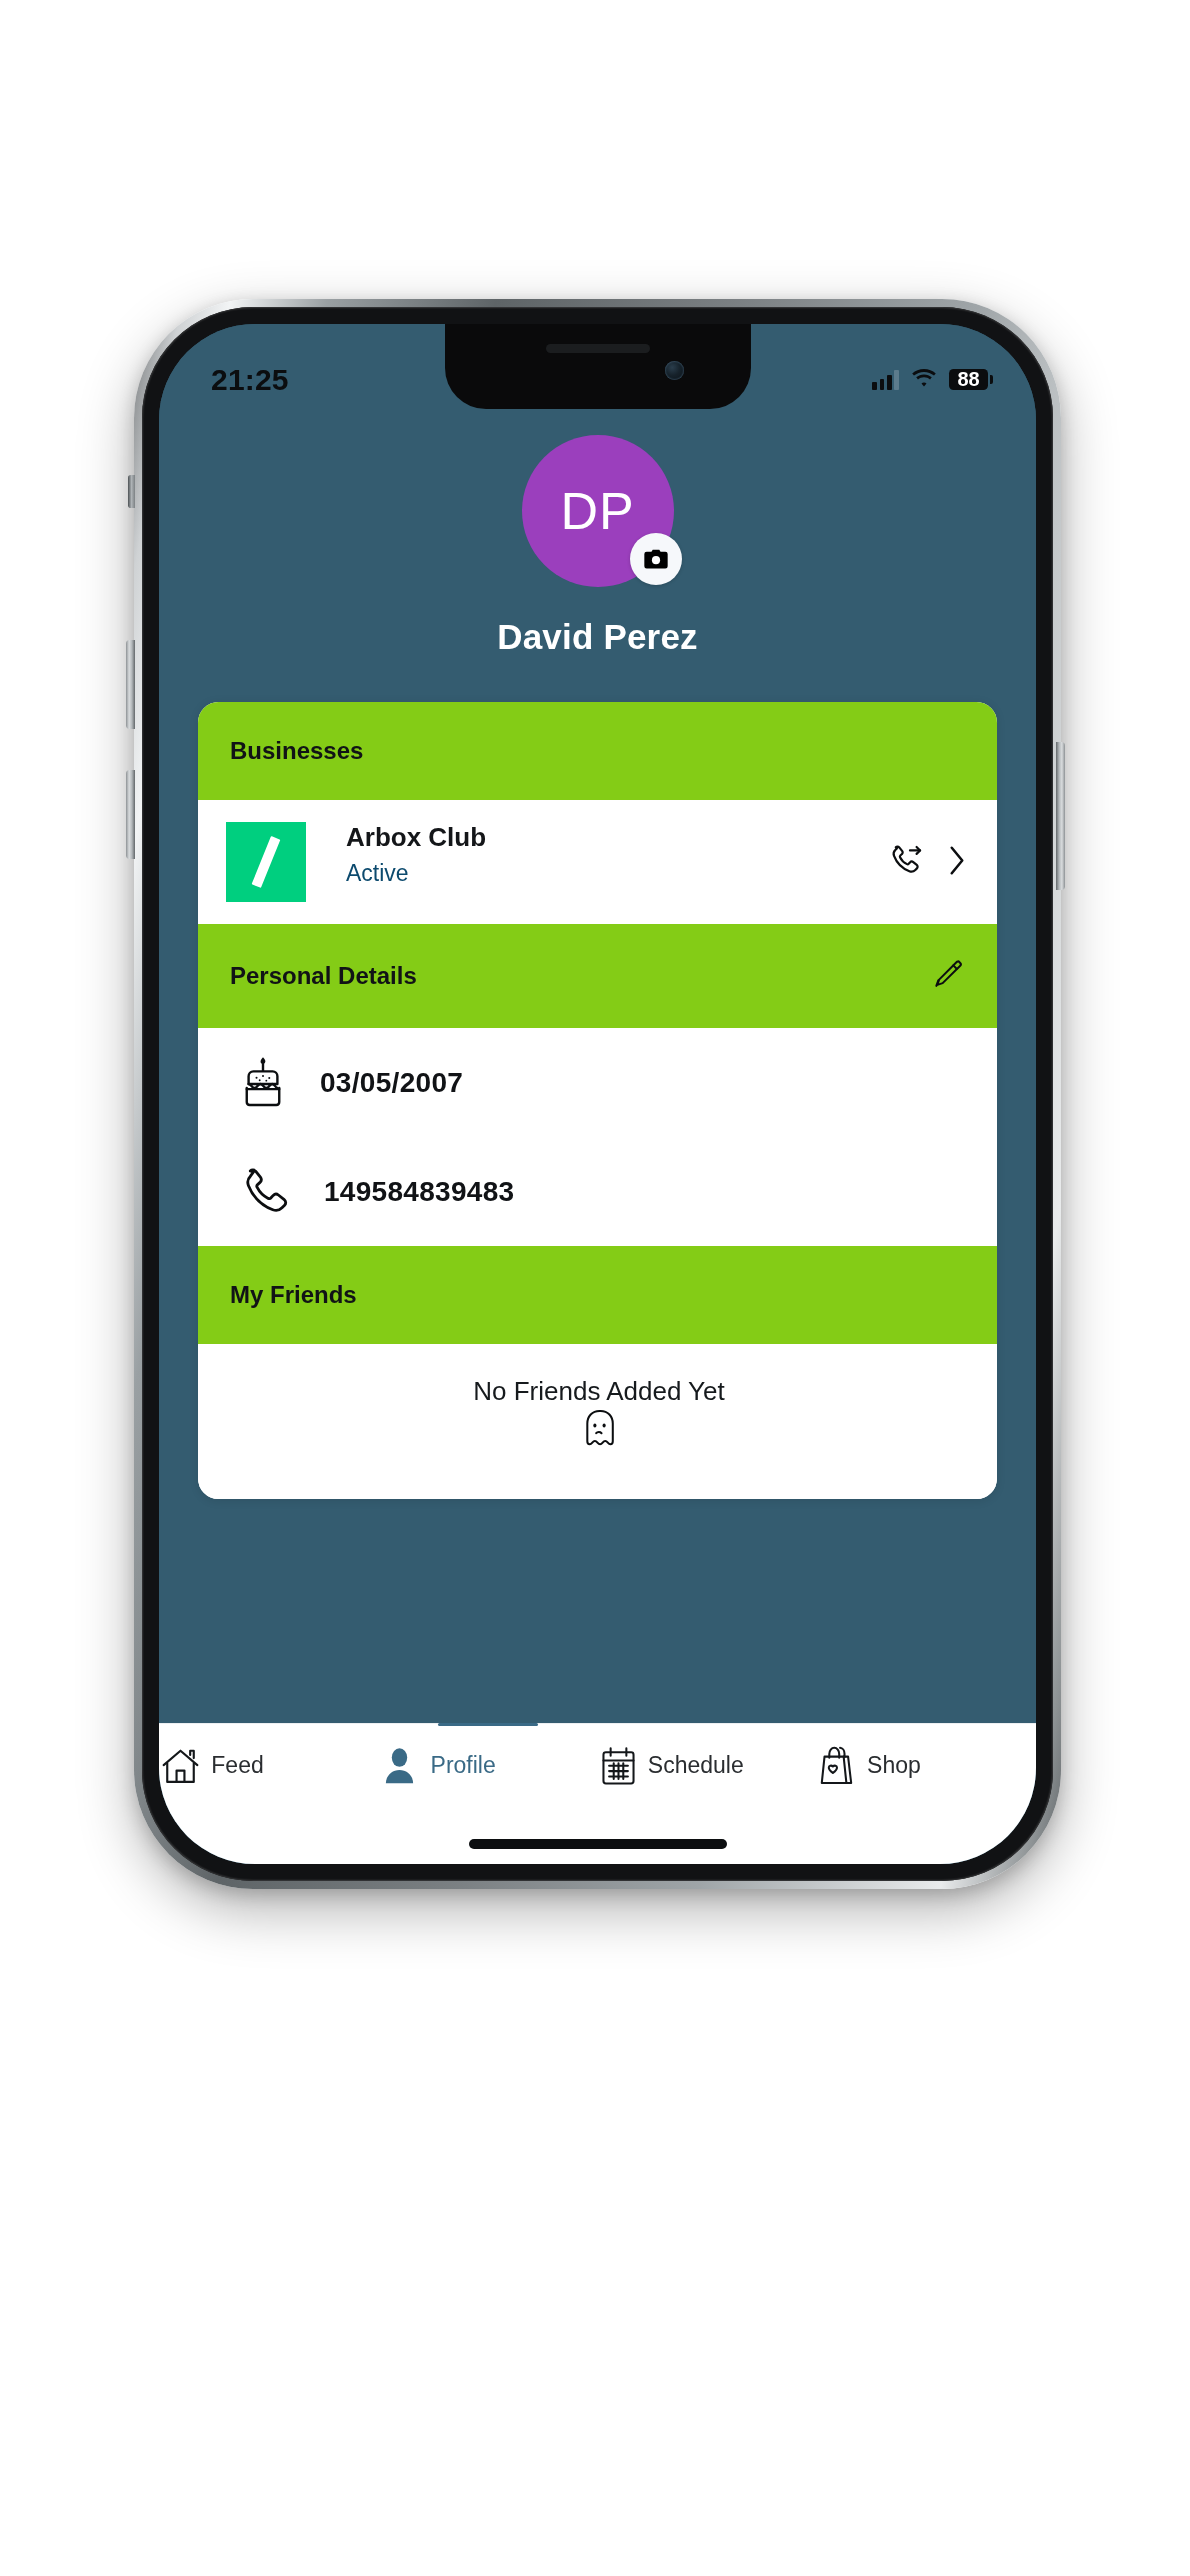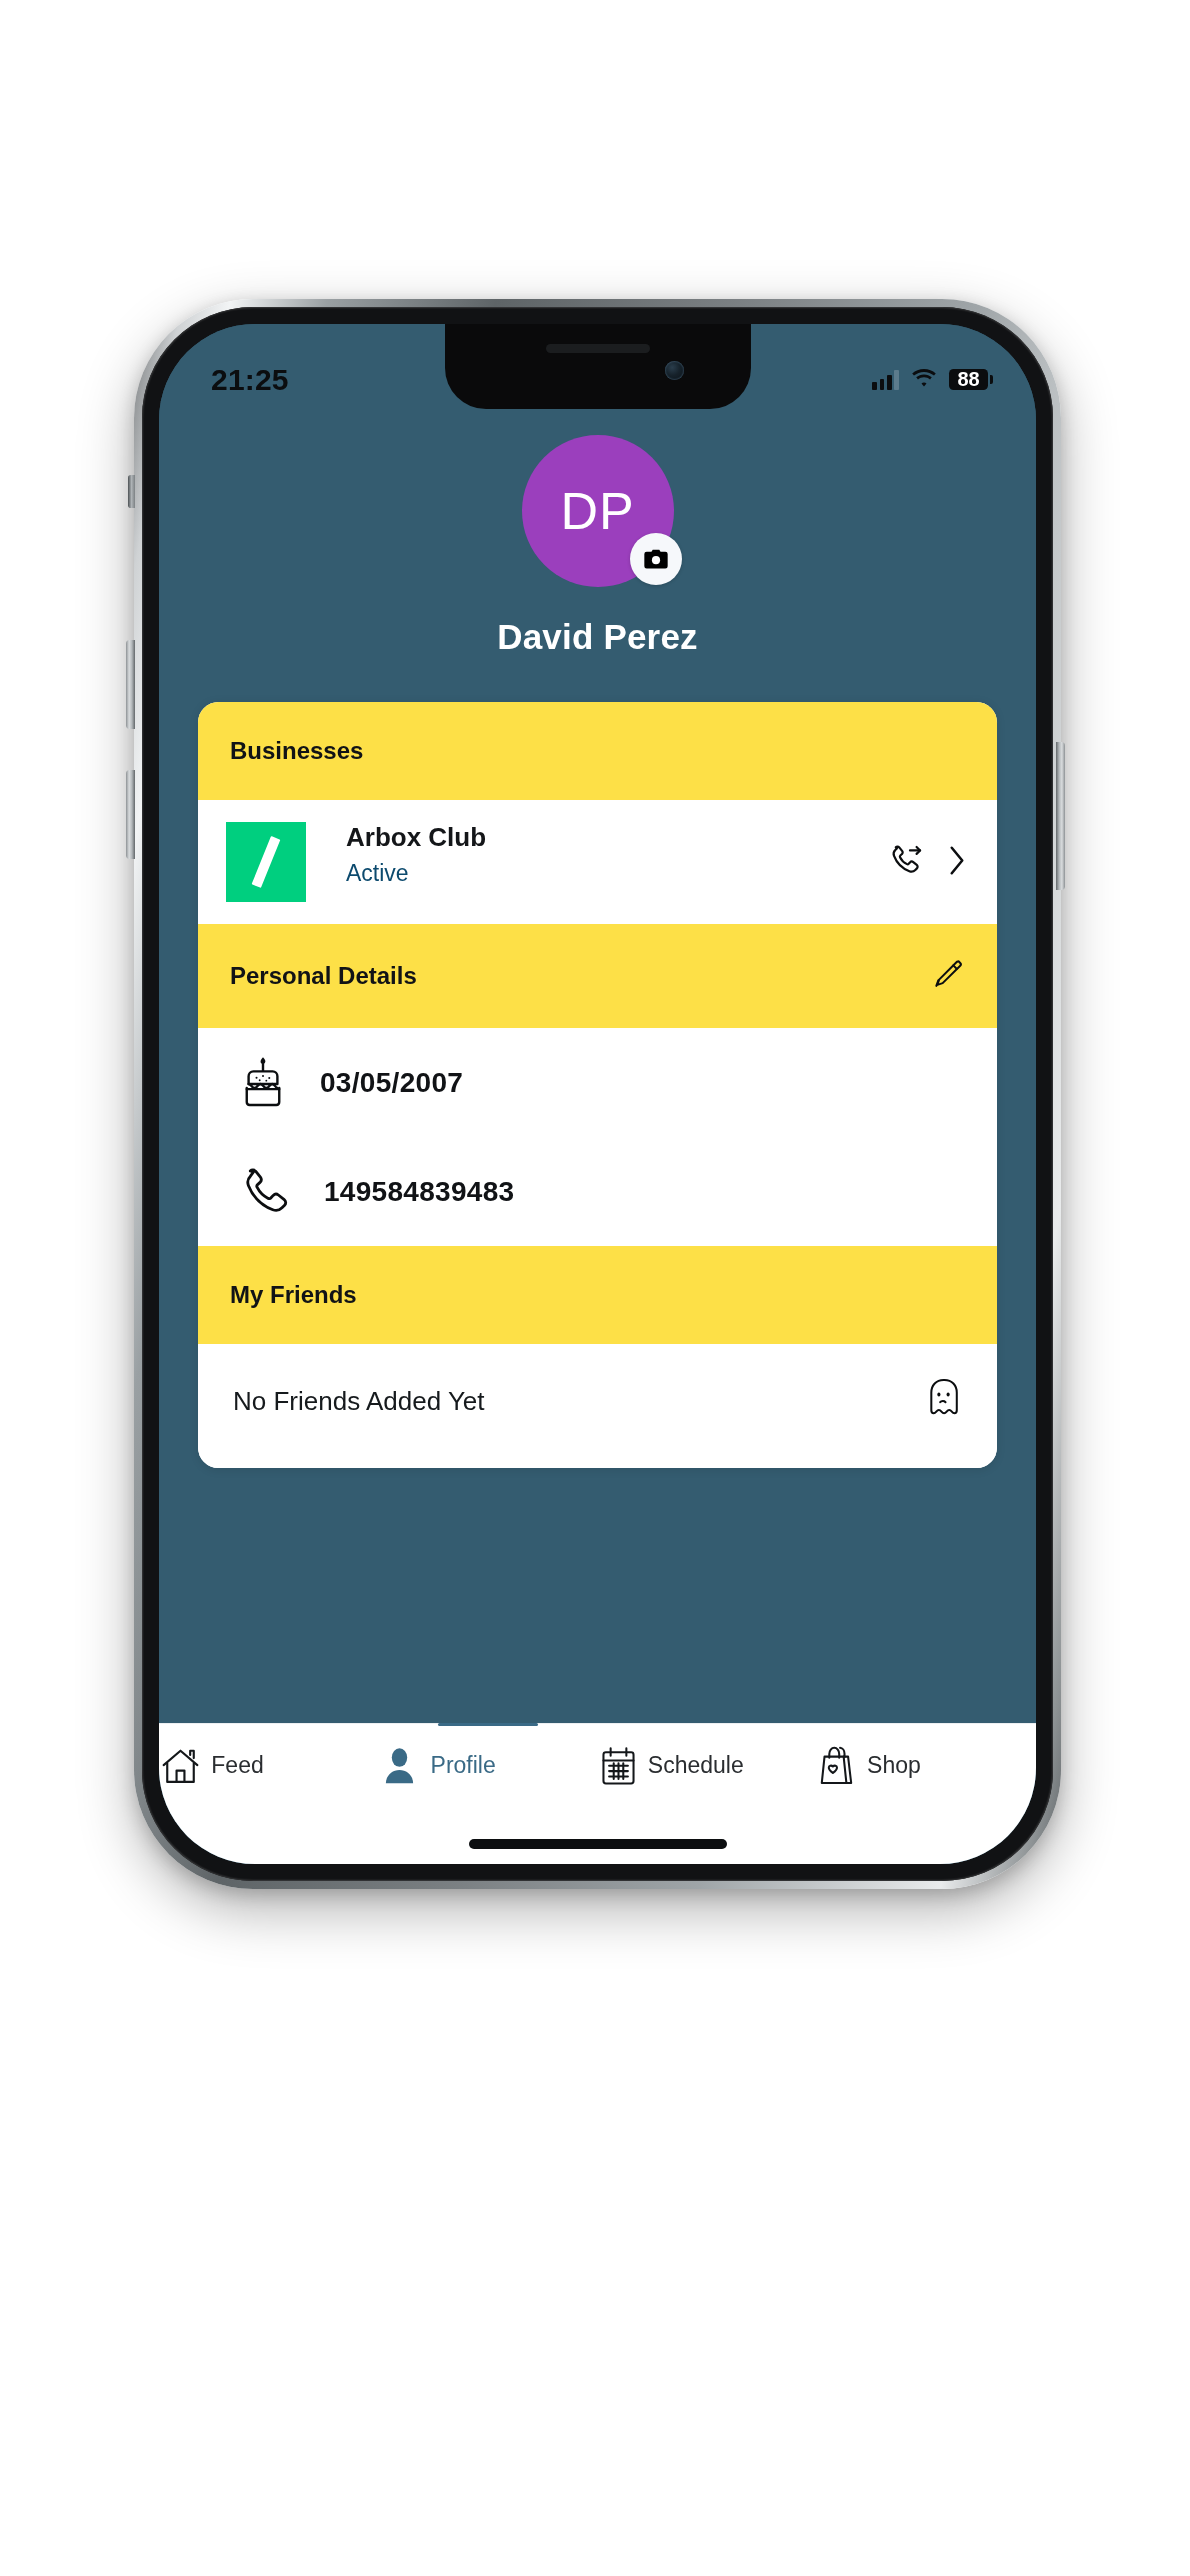--- a/index.html
+++ b/index.html
@@ -122,21 +122,21 @@
     font-size: 35px; font-weight: 700; margin-top: 30px; letter-spacing:0.2px;
   }
 
   
   .card {
     margin: 45px 39px 0 39px;
     background:#ffffff; border-radius: 20.4px; overflow:hidden;
     box-shadow: 0 1.9px 9.3px rgba(0,0,0,.10);
   }
   .sec-head {
-    background:#fde047; padding: 32px 32px;
+    background:#84cc16; padding: 32px 32px;
     display:flex; align-items:center; justify-content:space-between;
     min-height: 98px;
   }
   .sec-head-title { font-size: 24px; font-weight: 700; color:#111316; }
 
   .row {
     background:#ffffff; padding: 22px 28px;
     display:flex; gap: 40px; min-height: 111px;
   }
 
@@ -154,21 +154,21 @@
   .row-actions { display:flex; align-items:center; gap: 18.5px; }
 
   .detail-row {
     background:#fff; padding: 24px 32px 24px 41px;
     display:flex; align-items:center; gap: 33px; min-height: 109px;
   }
   .detail-val { font-size: 28px; font-weight:700; color:#111316; letter-spacing:0.3px; }
 
   .friends-row {
     background:#ffffff; padding: 32px 32px 41px 35px;
-    display:flex; align-items:center; justify-content:space-between; min-height: 104px;
+    display:flex; align-items:center; justify-content:space-between; min-height: 104px; flex-direction: column;
   }
   .friends-empty { font-size: 26px; color:#161a1d; font-weight:400; }
 
   
   .tabbar {
     position:relative; height: 141px; background:#ffffff;
     display:flex; align-items:flex-start; padding-top: 18.5px;
     border-top: 0.9px solid #eceff1;
   }
   .tab {

